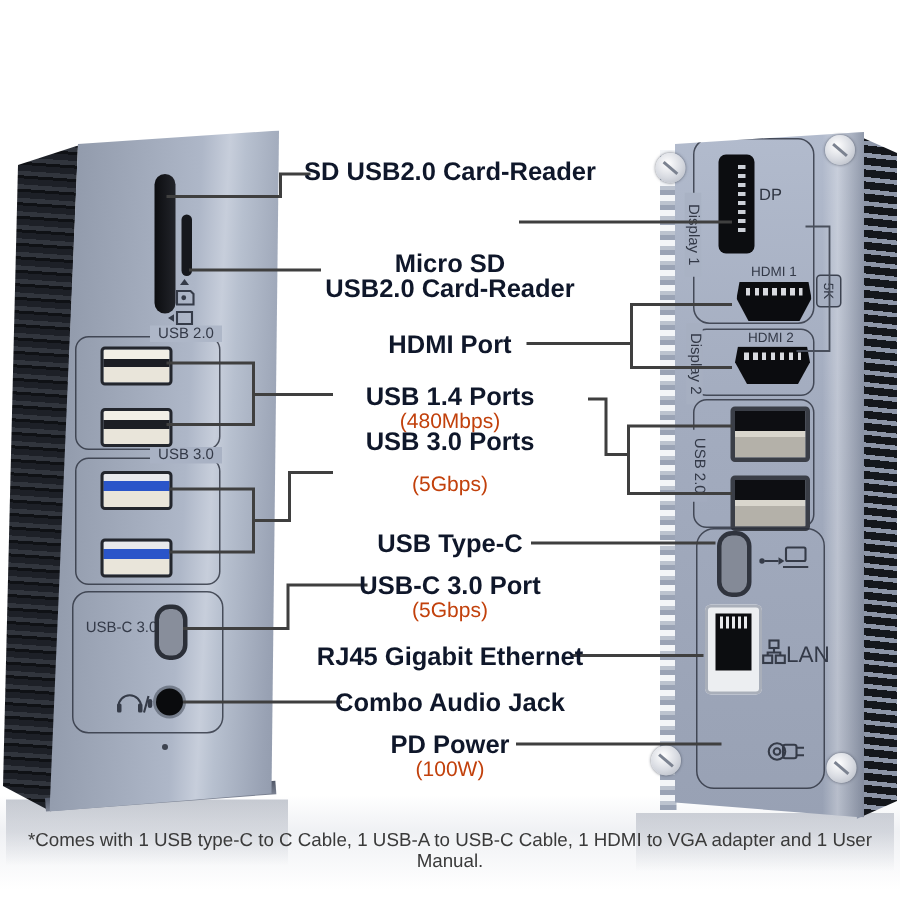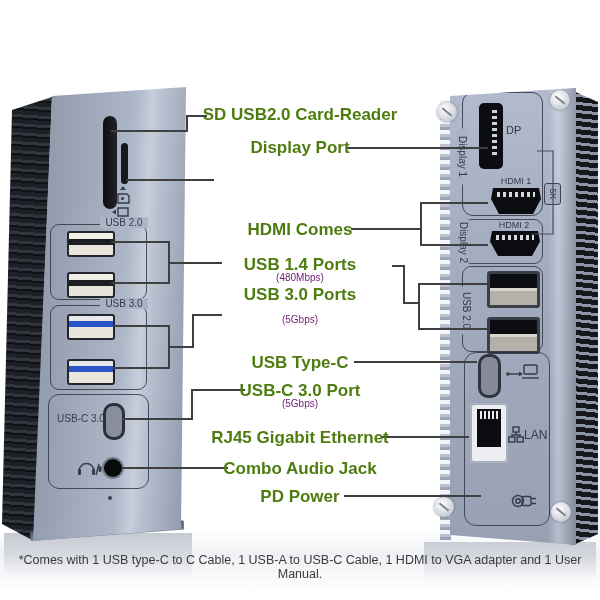--- a/index.html
+++ b/index.html
@@ -100,33 +100,33 @@
 
   .c-host{left:28px;top:266px;width:17px;height:38px;}
   .c-pd{left:33px;top:390px;width:17px;height:37px;}
   .rd-face .usbc-oval{border-color:#30343e;background:#81879480;background:#848a97;}
 
   .rj45{left:20px;top:315px;width:38px;height:60px;border-radius:4px;background:#eceef1;
      box-shadow:inset 0 0 0 2px #a9afba;}
   .rj45:after{content:"";position:absolute;left:7px;top:6px;width:24px;height:38px;background:#0c0d10;}
   .rj45:before{content:"";position:absolute;left:10px;top:8px;width:18px;height:8px;z-index:1;
      background:repeating-linear-gradient(90deg,#e8e9ec 0 2px,transparent 2px 4px);}
-  .lantxt{left:74px;top:340px;font-size:12px;color:#333947;}
+  .lantxt{left:74px;top:340px;font-size:15px;color:#333947;}
 
   .screw{width:20px;height:20px;border-radius:50%;
      background:radial-gradient(circle at 40% 35%,#ffffff,#d6d9e0 55%,#aeb3bd 100%);
      box-shadow:0 0 2px rgba(60,66,80,.8);}
   .screw:after{content:"";position:absolute;left:4px;top:9px;width:12px;height:2px;background:#7b8290;
      transform:rotate(40deg);}
   .s1{left:437px;top:102px;} .s2{left:550px;top:90px;}
   .s3{left:434px;top:497px;} .s4{left:551px;top:502px;}
 
   
-  .callout{left:195px;width:210px;text-align:center;font-size:17px;font-weight:700;color:#4d7c0f;line-height:1.0;}
-  .callsub{left:195px;width:210px;text-align:center;font-size:10px;font-weight:400;color:#701a75;line-height:1.0;}
+  .callout{left:195px;width:210px;text-align:center;font-size:17px;font-weight:700;color:#0f172a;line-height:1.0;}
+  .callsub{left:195px;width:210px;text-align:center;font-size:14px;font-weight:400;color:#c2410c;line-height:1.0;}
   .c-sd{top:106px;} .c-dp{top:139px;} .c-msd1{top:167px;} .c-msd2{top:184px;}
   .c-hdmi{top:221px;} .c-usb2{top:256px;} .c-usb2s{top:273px;}
   .c-usb3{top:286px;text-align:center;} .c-usb3s{top:315px;}
   .c-usbc{top:354px;} .c-usbc3{top:382px;} .c-usbc3s{top:399px;}
   .c-rj45{top:429px;} .c-audio{top:460px;} .c-pd{top:488px;} .c-pds{top:505px;}
 
   .footnote{left:0;top:553px;width:600px;text-align:center;font-size:12.5px;color:#3a3a3a;}
 
   svg.lines{left:0;top:0;}
   svg.lines path{stroke:#3f3f3f;stroke-width:2;fill:none;}
@@ -246,27 +246,29 @@
     <path d="M113,326 H169 V368 H113 M169,347 H193 V315 H222"></path>
     <path d="M354,362 H477"></path>
     <path d="M245,390 H192 V419 H122"></path>
     <path d="M381,437 H469"></path>
     <path d="M122,468 H228"></path>
     <path d="M344,496 H481"></path>
     <path class="thin" d="M537,151 H553 V234 H531"></path>
   </svg>
 
   <div class="abs callout c-sd">SD USB2.0 Card-Reader</div>
-  <div class="abs callout c-dp">Display Port</div>
-  <div class="abs callout c-hdmi">HDMI Comes</div>
+  <div class="abs callout c-msd1">Micro SD</div>
+  <div class="abs callout c-msd2">USB2.0 Card-Reader</div>
+  <div class="abs callout c-hdmi">HDMI Port</div>
   <div class="abs callout c-usb2">USB 1.4 Ports</div>
   <div class="abs callsub c-usb2s">(480Mbps)</div>
   <div class="abs callout c-usb3">USB 3.0 Ports</div>
   <div class="abs callsub c-usb3s">(5Gbps)</div>
   <div class="abs callout c-usbc">USB Type-C</div>
   <div class="abs callout c-usbc3">USB-C 3.0 Port</div>
   <div class="abs callsub c-usbc3s">(5Gbps)</div>
   <div class="abs callout c-rj45">RJ45 Gigabit Ethernet</div>
   <div class="abs callout c-audio">Combo Audio Jack</div>
   <div class="abs callout c-pd">PD Power</div>
+  <div class="abs callsub c-pds">(100W)</div>
 
   <div class="abs footnote">*Comes with 1 USB type-C to C Cable, 1 USB-A to USB-C Cable, 1 HDMI to VGA adapter and 1 User Manual.</div>
 </div>
 
 </body></html>

